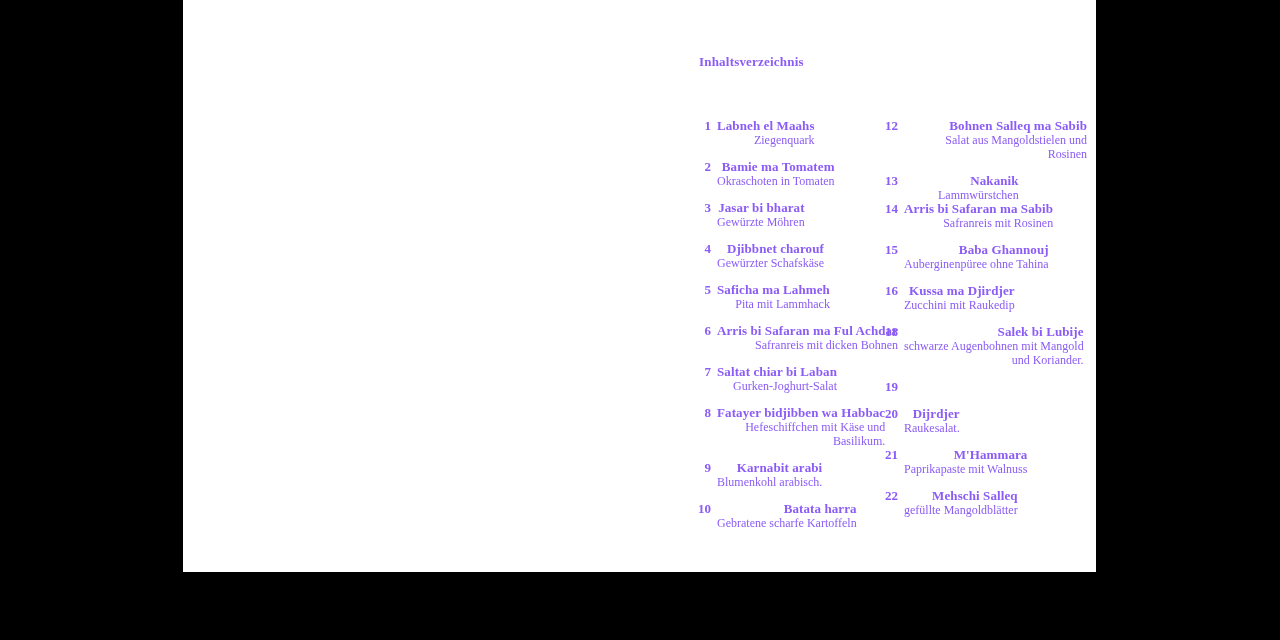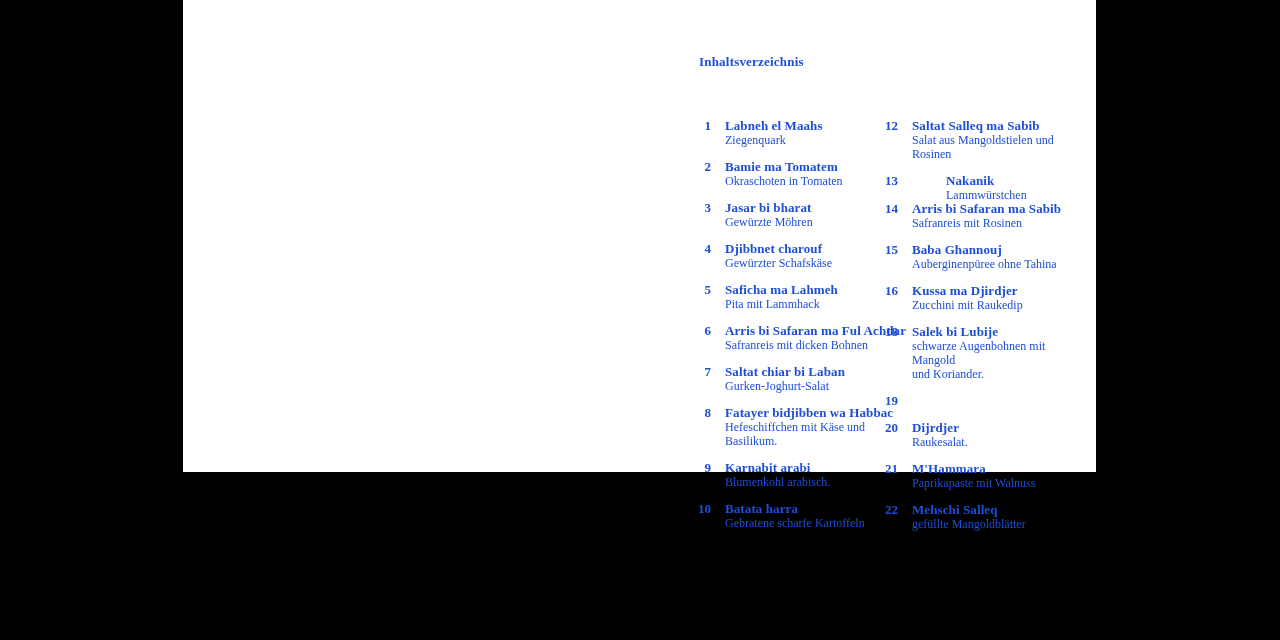--- a/index.html
+++ b/index.html
@@ -3,37 +3,37 @@
 <meta charset="utf-8">
 <style>
   html, body { margin:0; padding:0; background:#000; }
   .stage {
     position:relative; width:1280px; height:640px;
     background:#000; overflow:hidden;
     font-family:"Liberation Serif","DejaVu Serif",serif;
   }
   .page {
     position:absolute; left:183px; top:0;
-    width:913px; height:472px;
-    background:#ffffff; color:#1d4ed8;
+    width:913px; height:572px;
+    background:#ffffff; color:#8b5cf6;
   }
   .heading {
     position:absolute; left:516px; top:54px;
     font-size:13px; font-weight:bold; letter-spacing:0.2px;
   }
   .col { position:absolute; top:119px; }
   .col-left  { left:512px; width:215px; }
   .col-right { left:699px; width:205px; }
   .entry { display:flex; align-items:flex-start; margin-bottom:13px; }
   .entry.tight { margin-bottom:0;gap:34px; }
   .num {
     flex:none; width:16px; text-align:right;
     font-weight:bold; font-size:13px; line-height:14px;
   }
-  .body { margin-left:14px; }
+  .body { margin-left:6px;text-align:right; }
   .title { font-weight:bold; font-size:13px; line-height:14px; letter-spacing:0.1px; }
   .sub { font-size:12px; line-height:14px; }
   .sub.large { font-size:13px; line-height:16px; }
 </style>
 </head>
 <body>
 
 <div class="stage">
   <div class="page">
     <div class="heading">Inhaltsverzeichnis</div>
@@ -107,21 +107,21 @@
           <div class="body">
             <div class="title">Batata harra</div>
             <div class="sub">Gebratene scharfe Kartoffeln</div>
           </div>
         </div>
       </div>
     <div class="col col-right">
         <div class="entry">
           <div class="num">12</div>
           <div class="body">
-            <div class="title">Saltat Salleq ma Sabib</div>
+            <div class="title">Bohnen Salleq ma Sabib</div>
             <div class="sub">Salat aus Mangoldstielen und Rosinen</div>
           </div>
         </div>
         <div class="entry tight">
           <div class="num">13</div>
           <div class="body">
             <div class="title">Nakanik</div>
             <div class="sub">Lammwürstchen</div>
           </div>
         </div>

